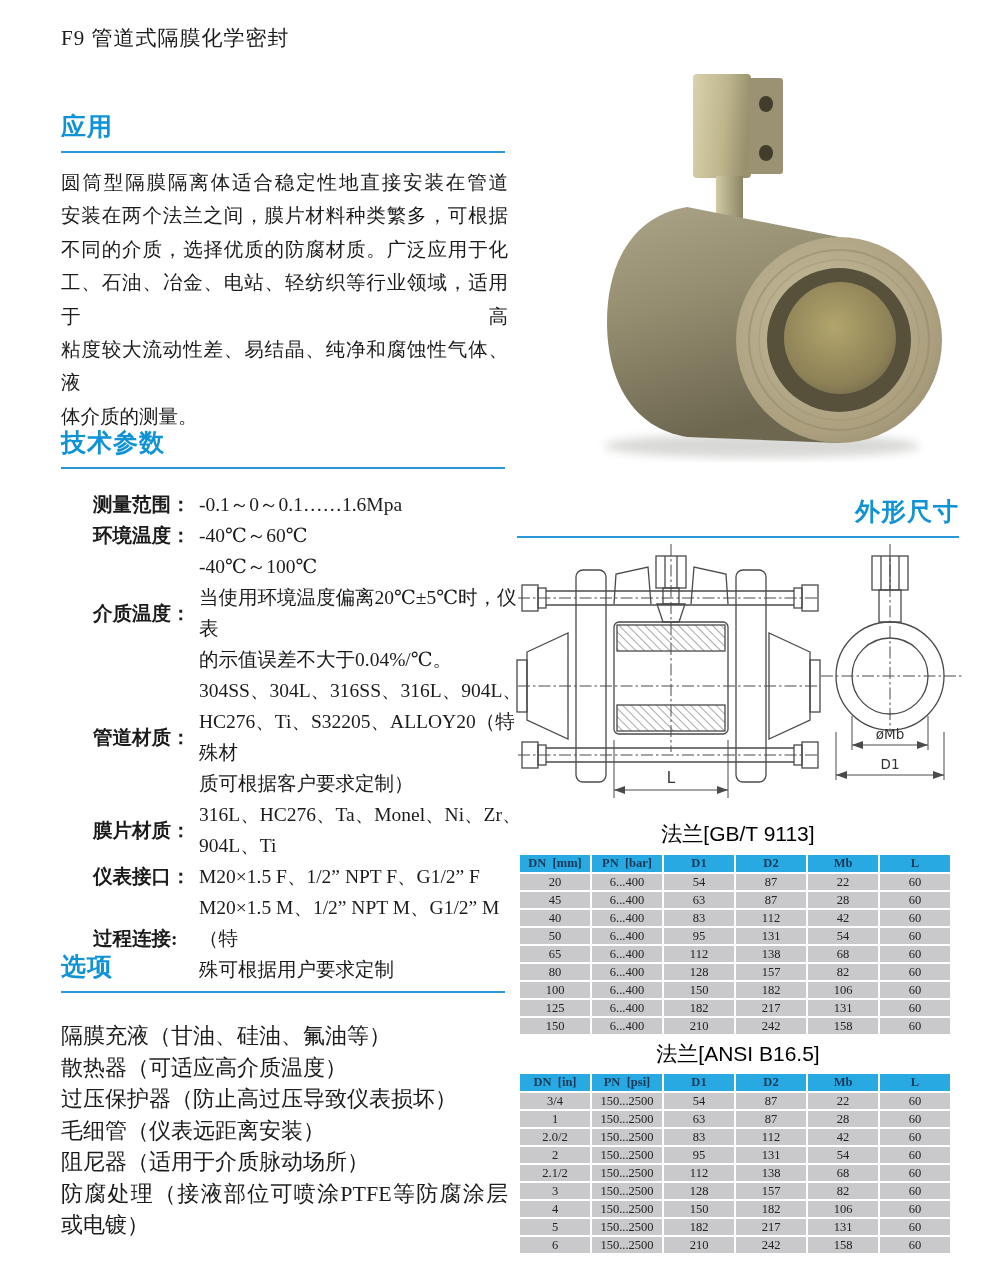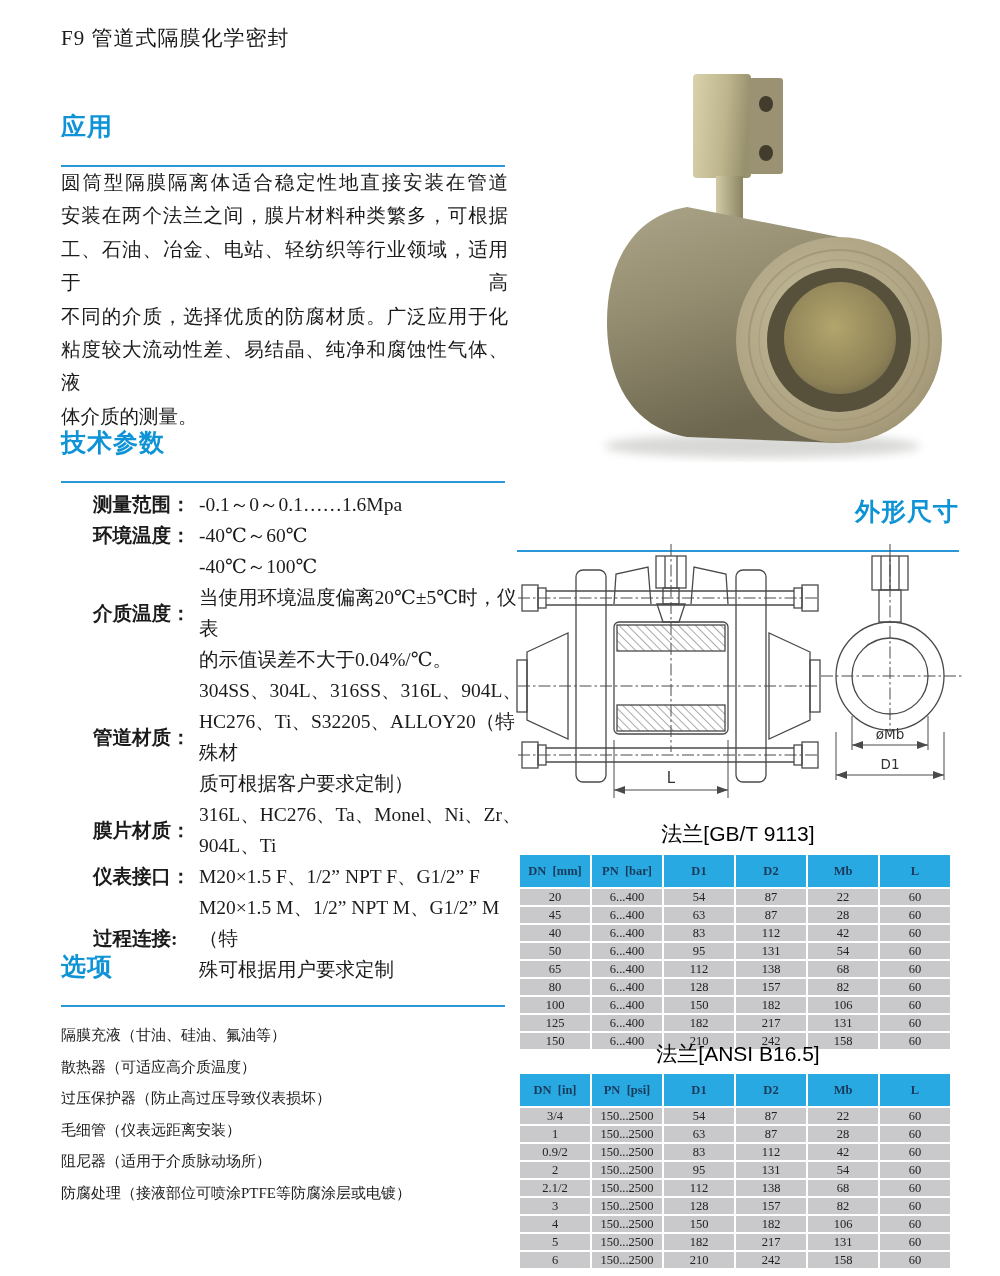--- a/index.html
+++ b/index.html
@@ -6,69 +6,69 @@
     --accent:#0e93d6;
     --ul:#2a97d8;
     --thbg:#29a9e1;
     --rowbg:#c9c9cb;
   }
   html,body{margin:0;padding:0;background:#fff;}
   .page{position:relative;width:1000px;height:1276px;background:#fff;overflow:hidden;
         font-family:"Liberation Serif","DejaVu Serif",serif;color:#1b1b1b;}
   .title{position:absolute;left:61px;top:24px;margin:0;font-size:21px;font-weight:400;letter-spacing:1px;}
   .sec-h{position:absolute;margin:0;font-size:25px;font-weight:700;color:var(--accent);
-         padding-bottom:22px;border-bottom:2px solid var(--ul);
+         padding-bottom:8px;border-bottom:2px solid var(--ul);
          font-family:"Liberation Serif","DejaVu Serif",serif;letter-spacing:1px;}
   .h-app{left:61px;top:110px;width:444px;}
   .h-tech{left:61px;top:426px;width:444px;}
   .h-opt{left:61px;top:950px;width:444px;}
   .h-dim{left:517px;top:495px;width:442px;text-align:right;}
 
   .app-text{position:absolute;left:61px;top:166px;width:447px;font-size:19.5px;line-height:33.4px;}
   .app-line{text-align:justify;text-align-last:justify;}
   .app-line:last-child{text-align-last:left;}
 
   .params{position:absolute;left:61px;top:489px;width:462px;font-size:19.5px;line-height:31px;}
   .prow{display:flex;align-items:center;margin-left:32px;}
   .plabel{width:106px;flex:none;font-weight:700;}
   .pvals{flex:1;}
 
-  .options{position:absolute;left:61px;top:1020px;width:447px;font-size:15px;line-height:31.5px;}
+  .options{position:absolute;left:61px;top:1020px;width:447px;font-size:22px;line-height:31.5px;}
   .opt-line{text-align:justify;}
 
   .photo{position:absolute;left:597px;top:50px;width:392px;height:412px;}
   .drawing{position:absolute;left:516px;top:540px;width:448px;height:288px;}
   .cl{stroke-dasharray:12 3 2.5 3;stroke-width:1;}
 
   .tbl-caption{position:absolute;left:517px;width:442px;text-align:center;color:#000000;
                font-family:"Liberation Sans","DejaVu Sans",sans-serif;font-size:21px;}
   .cap-1{top:820px;}
   .cap-2{top:1040px;}
 
   table.spec{position:absolute;left:518px;border-collapse:separate;border-spacing:2px;
              font-size:12.5px;font-family:"Liberation Serif","DejaVu Serif",serif;}
   .tbl-1{top:853px;}
   .tbl-2{top:1072px;}
-  table.spec th{background:var(--thbg);color:#1a3a5c;font-weight:700;width:62px;height:32px;
+  table.spec th{background:var(--thbg);color:#1a3a5c;font-weight:700;width:62px;height:17px;
                 padding:0 4px;font-size:12.5px;}
   table.spec td{background:var(--rowbg);color:#222;text-align:center;width:62px;height:16px;padding:0 4px;}
 </style>
 </head>
 <body>
 
 <div class="page">
 
   <h1 class="title">F9 管道式隔膜化学密封</h1>
 
   <h2 class="sec-h h-app">应用</h2>
   <div class="app-text">
       <div class="app-line">圆筒型隔膜隔离体适合稳定性地直接安装在管道</div>
       <div class="app-line">安装在两个法兰之间，膜片材料种类繁多，可根据</div>
+      <div class="app-line">不同的介质，选择优质的防腐材质。广泛应用于化</div>
       <div class="app-line">工、石油、冶金、电站、轻纺织等行业领域，适用于高</div>
-      <div class="app-line">不同的介质，选择优质的防腐材质。广泛应用于化</div>
       <div class="app-line">粘度较大流动性差、易结晶、纯净和腐蚀性气体、液</div>
       <div class="app-line">体介质的测量。</div>
     </div>
 
   <h2 class="sec-h h-tech">技术参数</h2>
   <div class="params">
     <div class="prow">
       <div class="plabel">测量范围：</div>
       <div class="pvals">
           <div class="pline">-0.1～0～0.1……1.6Mpa</div>
@@ -378,21 +378,21 @@
         </tr>
         <tr>
           <td>1</td>
           <td>150...2500</td>
           <td>63</td>
           <td>87</td>
           <td>28</td>
           <td>60</td>
         </tr>
         <tr>
-          <td>0.9/2</td>
+          <td>2.0/2</td>
           <td>150...2500</td>
           <td>83</td>
           <td>112</td>
           <td>42</td>
           <td>60</td>
         </tr>
         <tr>
           <td>2</td>
           <td>150...2500</td>
           <td>95</td>

